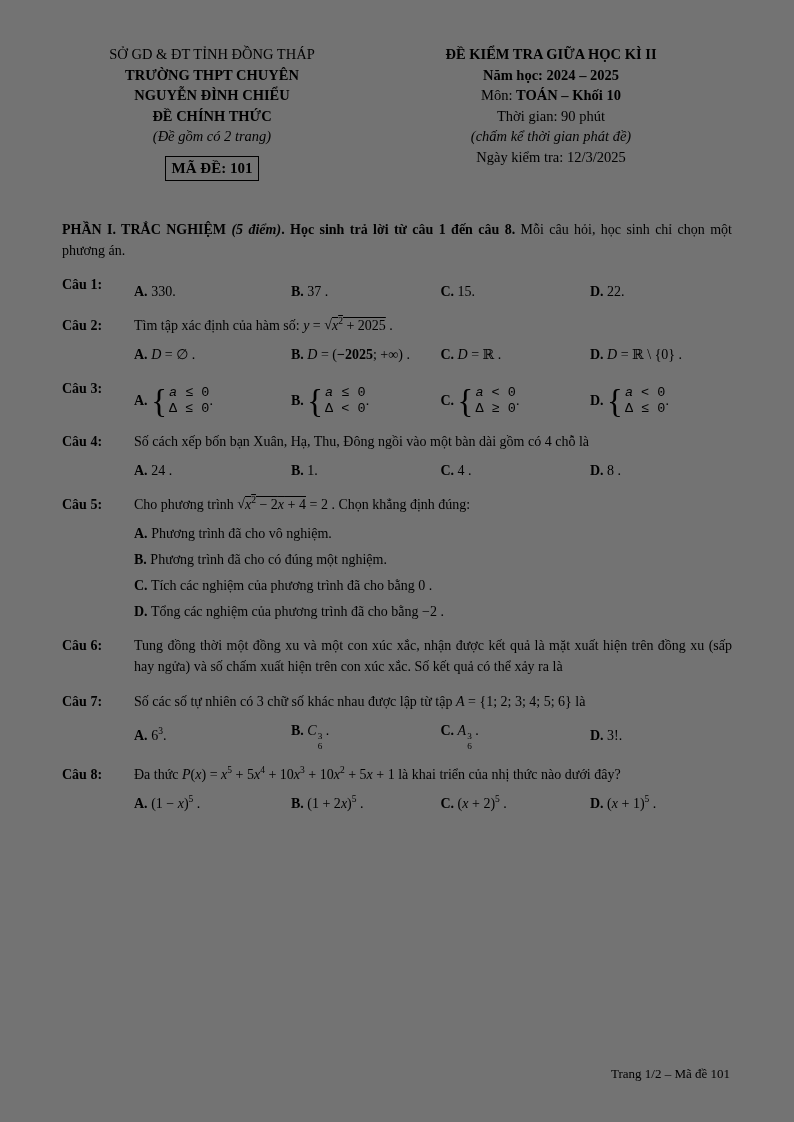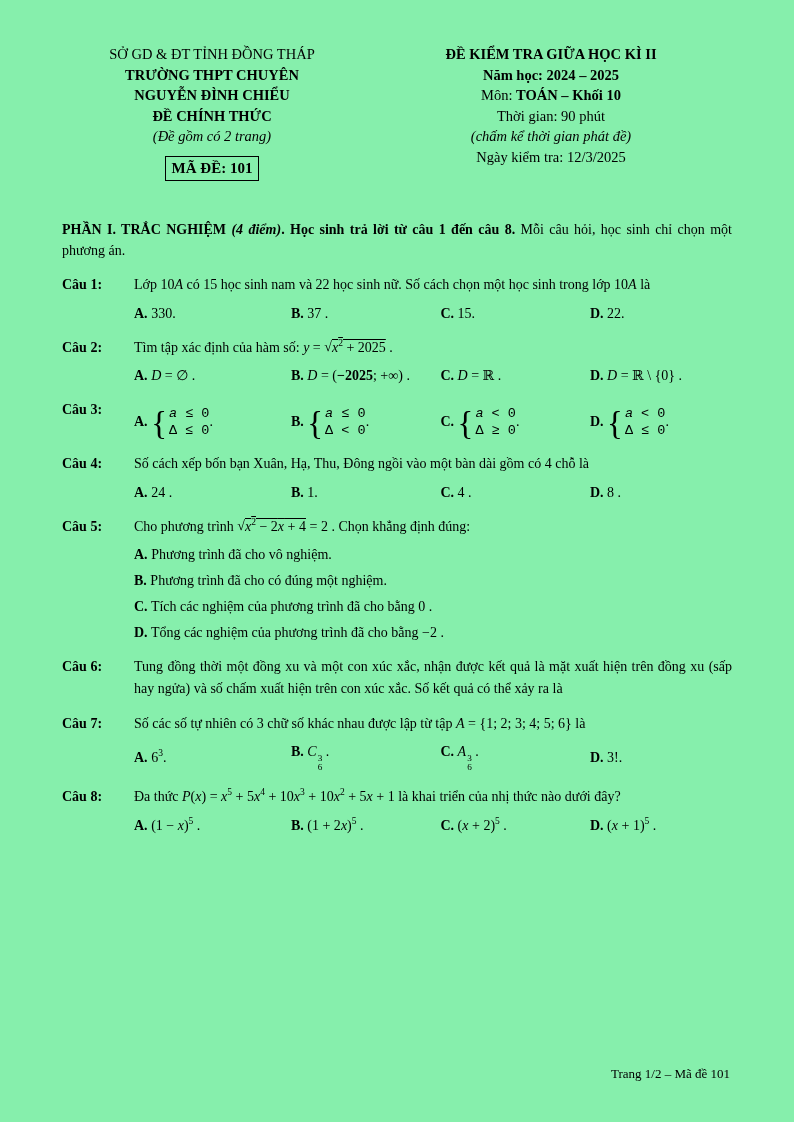--- a/index.html
+++ b/index.html
@@ -1,17 +1,17 @@
 <!DOCTYPE html>
 <html><head>
 <meta charset="utf-8">
 <style>
   html, body { margin: 0; padding: 0; background: #ffffff; }
   .page {
-    width: 794px; height: 1122px; background: #86efac; position: relative;
+    width: 794px; height: 1122px; background: #737373; position: relative;
     font-family: "Liberation Serif", "DejaVu Serif", serif;
     font-size: 14px; color: #000;
     padding: 44px 62px 0 62px; box-sizing: border-box; overflow: hidden;
   }
   
   .header { display: flex; justify-content: space-between; text-align: center; }
   .header-left  { width: 300px; }
   .header-right { width: 362px; }
   .h-line { line-height: 1.42; font-size: 14.5px; }
   .code-box {
@@ -67,27 +67,26 @@
           <div class="h-line"><b>ĐỀ KIỂM TRA GIỮA HỌC KÌ II</b></div>
           <div class="h-line"><b>Năm học: 2024 – 2025</b></div>
           <div class="h-line">Môn: <b>TOÁN – Khối 10</b></div>
           <div class="h-line">Thời gian: 90 phút</div>
           <div class="h-line"><i>(chấm kể thời gian phát đề)</i></div>
           <div class="h-line">Ngày kiểm tra: 12/3/2025</div>
         </div>
     </div>
   </div>
 
-  <div class="section-intro"><b>PHẦN I. TRẮC NGHIỆM <i>(4 điểm)</i>. Học sinh trả lời từ câu 1 đến câu 8.</b> Mỗi câu hỏi, học sinh chỉ chọn một phương án.</div>
+  <div class="section-intro"><b>PHẦN I. TRẮC NGHIỆM <i>(5 điểm)</i>. Học sinh trả lời từ câu 1 đến câu 8.</b> Mỗi câu hỏi, học sinh chỉ chọn một phương án.</div>
 
   <div class="questions">
   <div class="question">
     <div class="q-label">Câu 1:</div>
     <div class="q-body">
-      <div class="q-text">Lớp 10<i>A</i> có 15 học sinh nam và 22 học sinh nữ. Số cách chọn một học sinh trong lớp 10<i>A</i> là</div>
       <div class="q-options opts-row">
             <div class="option"><b class="opt-label">A.</b> <span class="opt-text">330.</span></div>
             <div class="option"><b class="opt-label">B.</b> <span class="opt-text">37 .</span></div>
             <div class="option"><b class="opt-label">C.</b> <span class="opt-text">15.</span></div>
             <div class="option"><b class="opt-label">D.</b> <span class="opt-text">22.</span></div>
           </div>
     </div>
   </div>
 
   <div class="question">

